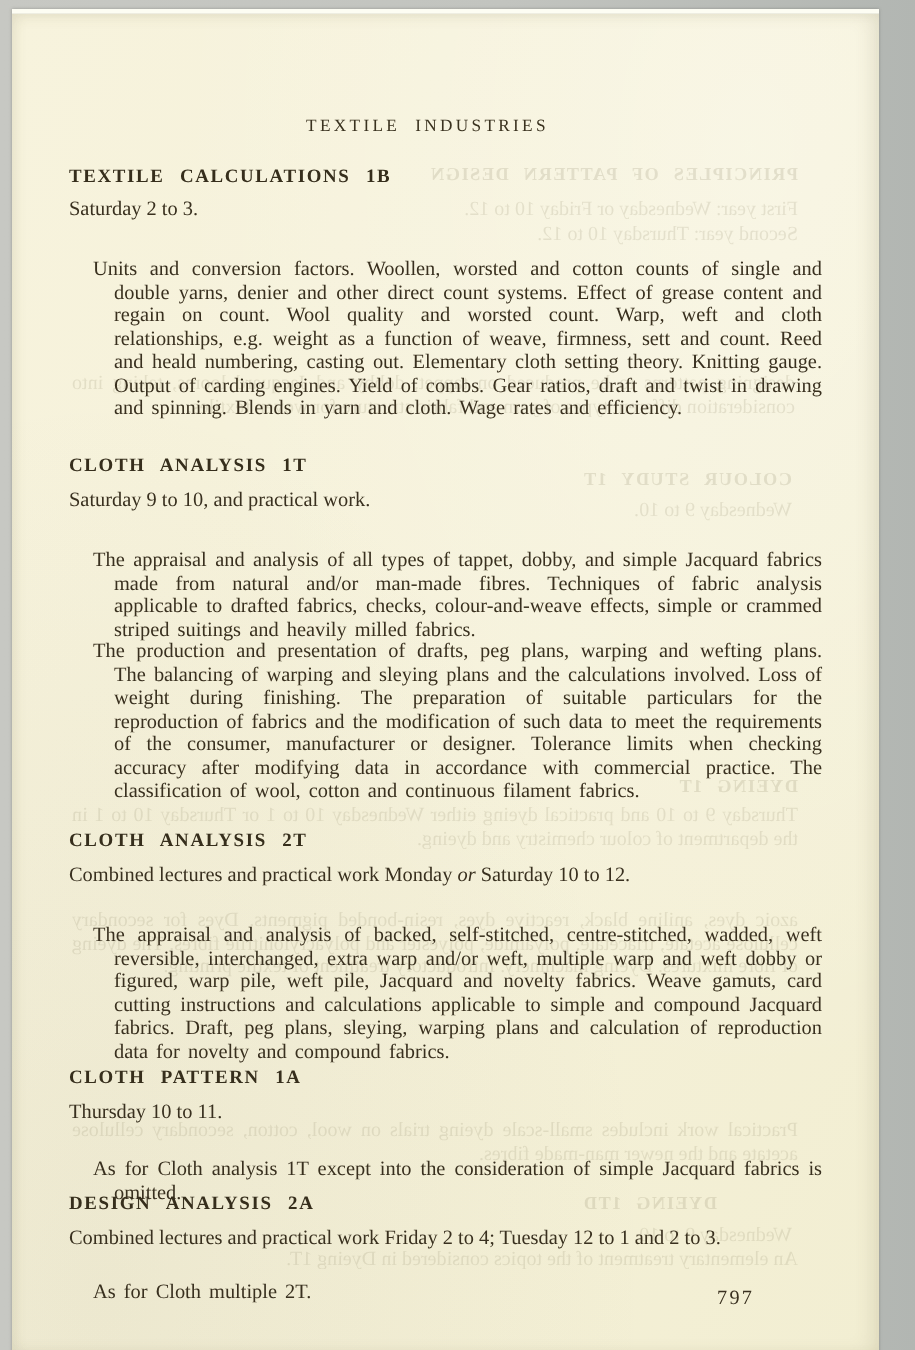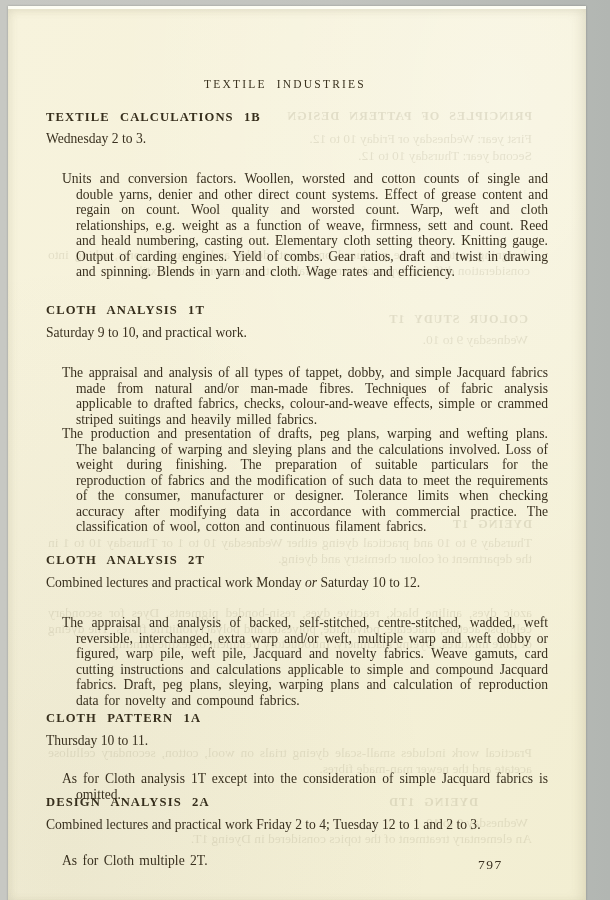--- a/index.html
+++ b/index.html
@@ -89,21 +89,21 @@
     <p class="ghost g10">Practical work includes small-scale dyeing trials on wool, cotton, secondary cellulose acetate and the newer man-made fibres.</p>
     <p class="ghost ghost-h g11">DYEING 1TD</p>
     <p class="ghost g12">Wednesday 9 to 10.</p>
     <p class="ghost g13">An elementary treatment of the topics considered in Dyeing 1T.</p>
 
     <div class="page-content">
       <p class="running-head">TEXTILE INDUSTRIES</p>
 
       <section class="sec">
         <h2 class="course-heading" style="top:101px">TEXTILE CALCULATIONS 1B</h2>
-        <p class="schedule" style="top:122px">Wednesday 2 to 3.</p>
+        <p class="schedule" style="top:122px">Saturday 2 to 3.</p>
         <p class="para" style="top:146px">Units and conversion factors.  Woollen, worsted and cotton counts of single and double yarns, denier and other direct count systems.  Effect of grease content and regain on count.  Wool quality and worsted count.  Warp, weft and cloth relationships, e.g. weight as a function of weave, firmness, sett and count.  Reed and heald numbering, casting out.  Elementary cloth setting theory.  Knitting gauge.  Output of carding engines.  Yield of combs.  Gear ratios, draft and twist in drawing and spinning.  Blends in yarn and cloth.  Wage rates and efficiency.</p>
       </section>
 
       <section class="sec">
         <h2 class="course-heading" style="top:294px">CLOTH ANALYSIS 1T</h2>
         <p class="schedule" style="top:316px">Saturday 9 to 10, and practical work.</p>
         <p class="para" style="top:340px">The appraisal and analysis of all types of tappet, dobby, and simple Jacquard fabrics made from natural and/or man-made fibres.  Techniques of fabric analysis applicable to drafted fabrics, checks, colour-and-weave effects, simple or crammed striped suitings and heavily milled fabrics.</p>
         <p class="para" style="top:401px">The production and presentation of drafts, peg plans, warping and wefting plans.  The balancing of warping and sleying plans and the calculations involved.  Loss of weight during finishing.  The preparation of suitable particulars for the reproduction of fabrics and the modification of such data to meet the requirements of the consumer, manufacturer or designer.  Tolerance limits when checking accuracy after modifying data in accordance with commercial practice.  The classification of wool, cotton and continuous filament fabrics.</p>
       </section>
 

